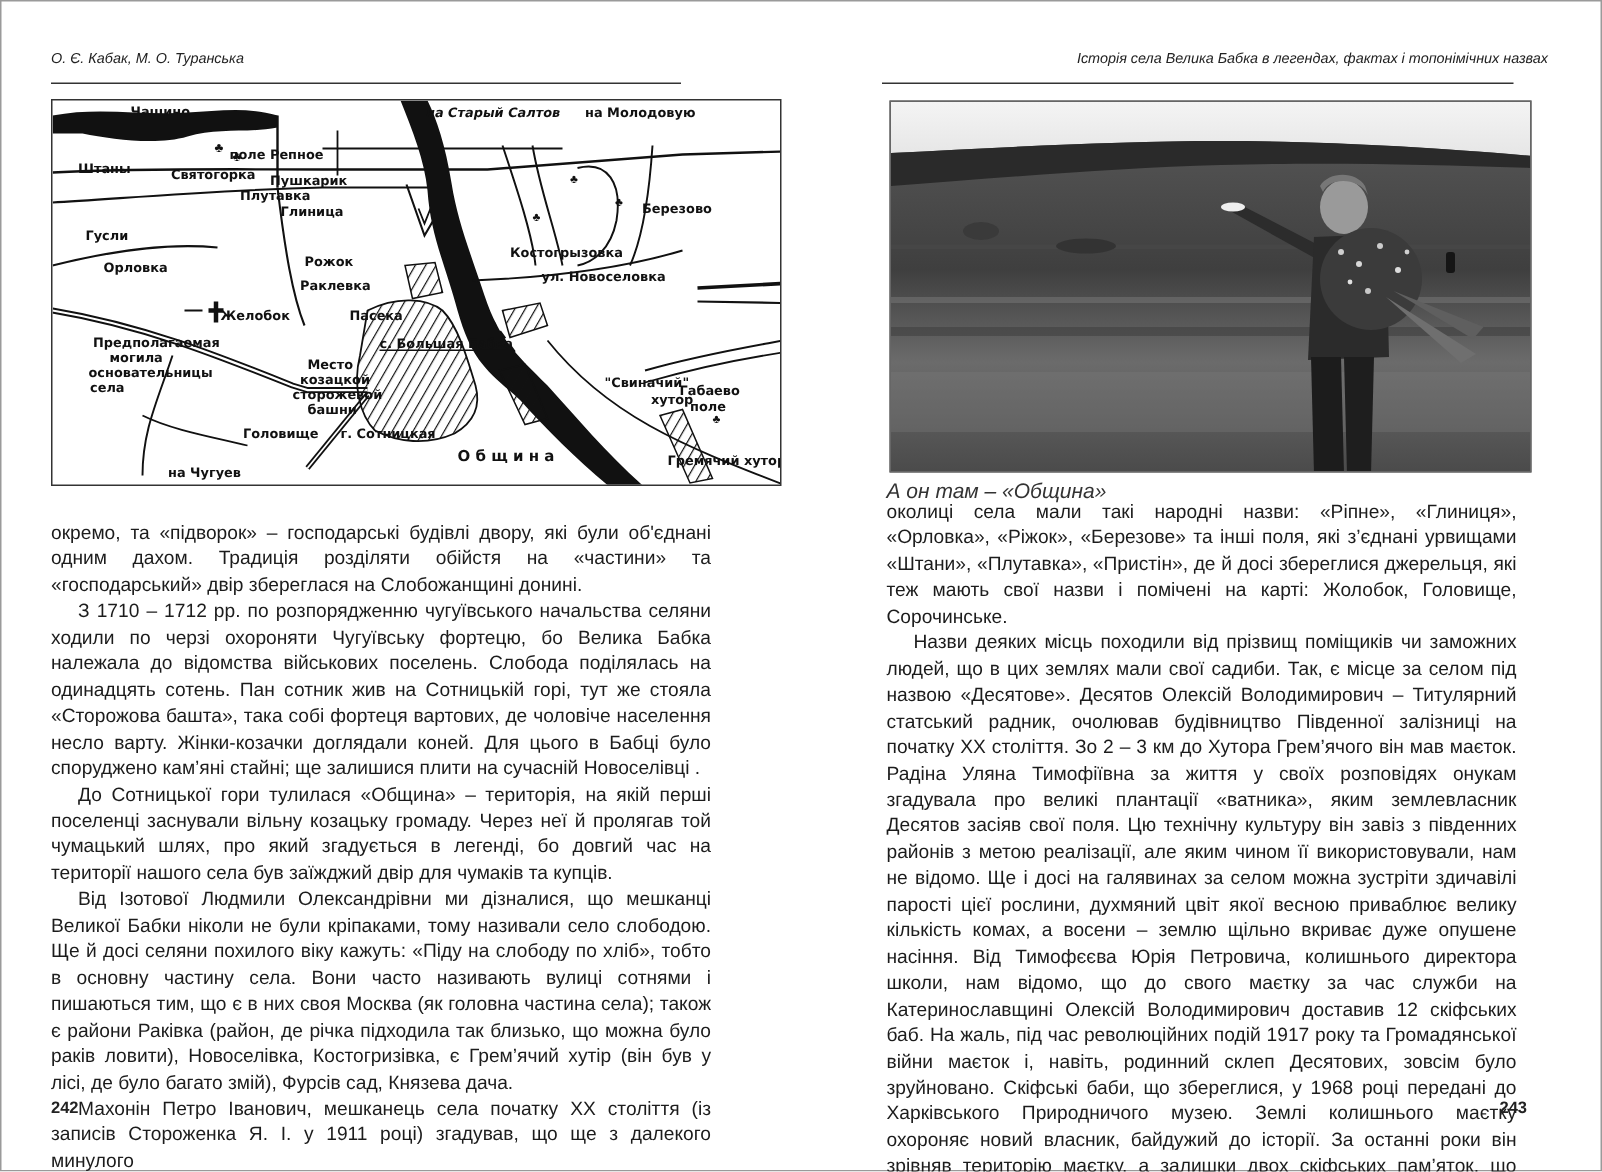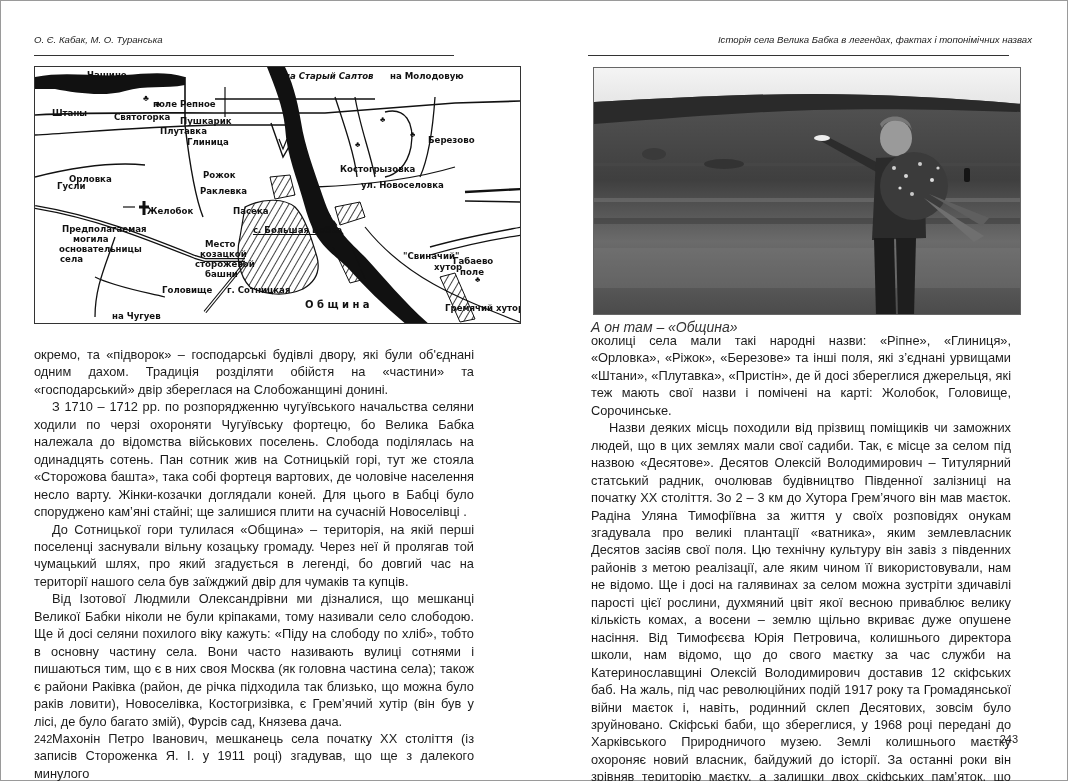--- a/index.html
+++ b/index.html
@@ -29,21 +29,21 @@
   
   .photo { position: absolute; left: 58px; top: 66px; width: 428px; height: 248px; border: 1px solid #666; overflow: hidden; background: #555; }
 
   
   .body-text { position: absolute; font-size: 12.8px; line-height: 17.45px; color: #1c1c1c; text-align: justify; }
   .page-left .body-text { left: 33px; top: 345px; width: 440px; }
   .page-right .body-text { left: 56px; top: 331px; width: 420px; }
   .body-text p { text-indent: 18px; hyphens: auto; }
   .body-text p.cont { text-indent: 0; }
 
-  .folio { position: absolute; top: 732px; font-size: 11px; color: #222; }
+  .folio { position: absolute; top: 732px; font-size: 11px; color: #222; font-weight: bold; }
   .page-left .folio { left: 33px; }
   .page-right .folio { right: 50px; }
 </style>
 </head>
 <body>
 
 <div class="spread">
 
   <div class="page page-left">
     <div class="running-head">О. Є. Кабак, М. О. Туранська</div>
@@ -116,21 +116,21 @@
       <span class="map-label" style="left:52px;top:4px;">Чашино</span>
       <span class="map-label" style="left:249px;top:5px;font-style:italic;">на Старый Салтов</span>
       <span class="map-label" style="left:355px;top:5px;">на Молодовую</span>
       <span class="map-label" style="left:118px;top:33px;">поле Репное</span>
       <span class="map-label" style="left:17px;top:42px;">Штаны</span>
       <span class="map-label" style="left:79px;top:46px;">Святогорка</span>
       <span class="map-label" style="left:145px;top:50px;">Пушкарик</span>
       <span class="map-label" style="left:125px;top:60px;">Плутавка</span>
       <span class="map-label" style="left:152px;top:71px;">Глиница</span>
       <span class="map-label" style="left:393px;top:69px;">Березово</span>
-      <span class="map-label" style="left:22px;top:87px;margin-top:28px;">Гусли</span>
+      <span class="map-label" style="left:22px;top:87px;">Гусли</span>
       <span class="map-label" style="left:34px;top:108px;">Орловка</span>
       <span class="map-label" style="left:168px;top:104px;">Рожок</span>
       <span class="map-label" style="left:305px;top:98px;">Костогрызовка</span>
       <span class="map-label" style="left:165px;top:120px;">Раклевка</span>
       <span class="map-label" style="left:326px;top:114px;">ул. Новоселовка</span>
       <span class="map-label" style="left:112px;top:140px;">Желобок</span>
       <span class="map-label" style="left:198px;top:140px;">Пасека</span>
       <span class="map-label" style="left:218px;top:159px;text-decoration:underline;">с. Большая Бабка</span>
       <span class="map-label" style="left:27px;top:158px;">Предполагаемая</span>
       <span class="map-label" style="left:38px;top:168px;">могила</span>

